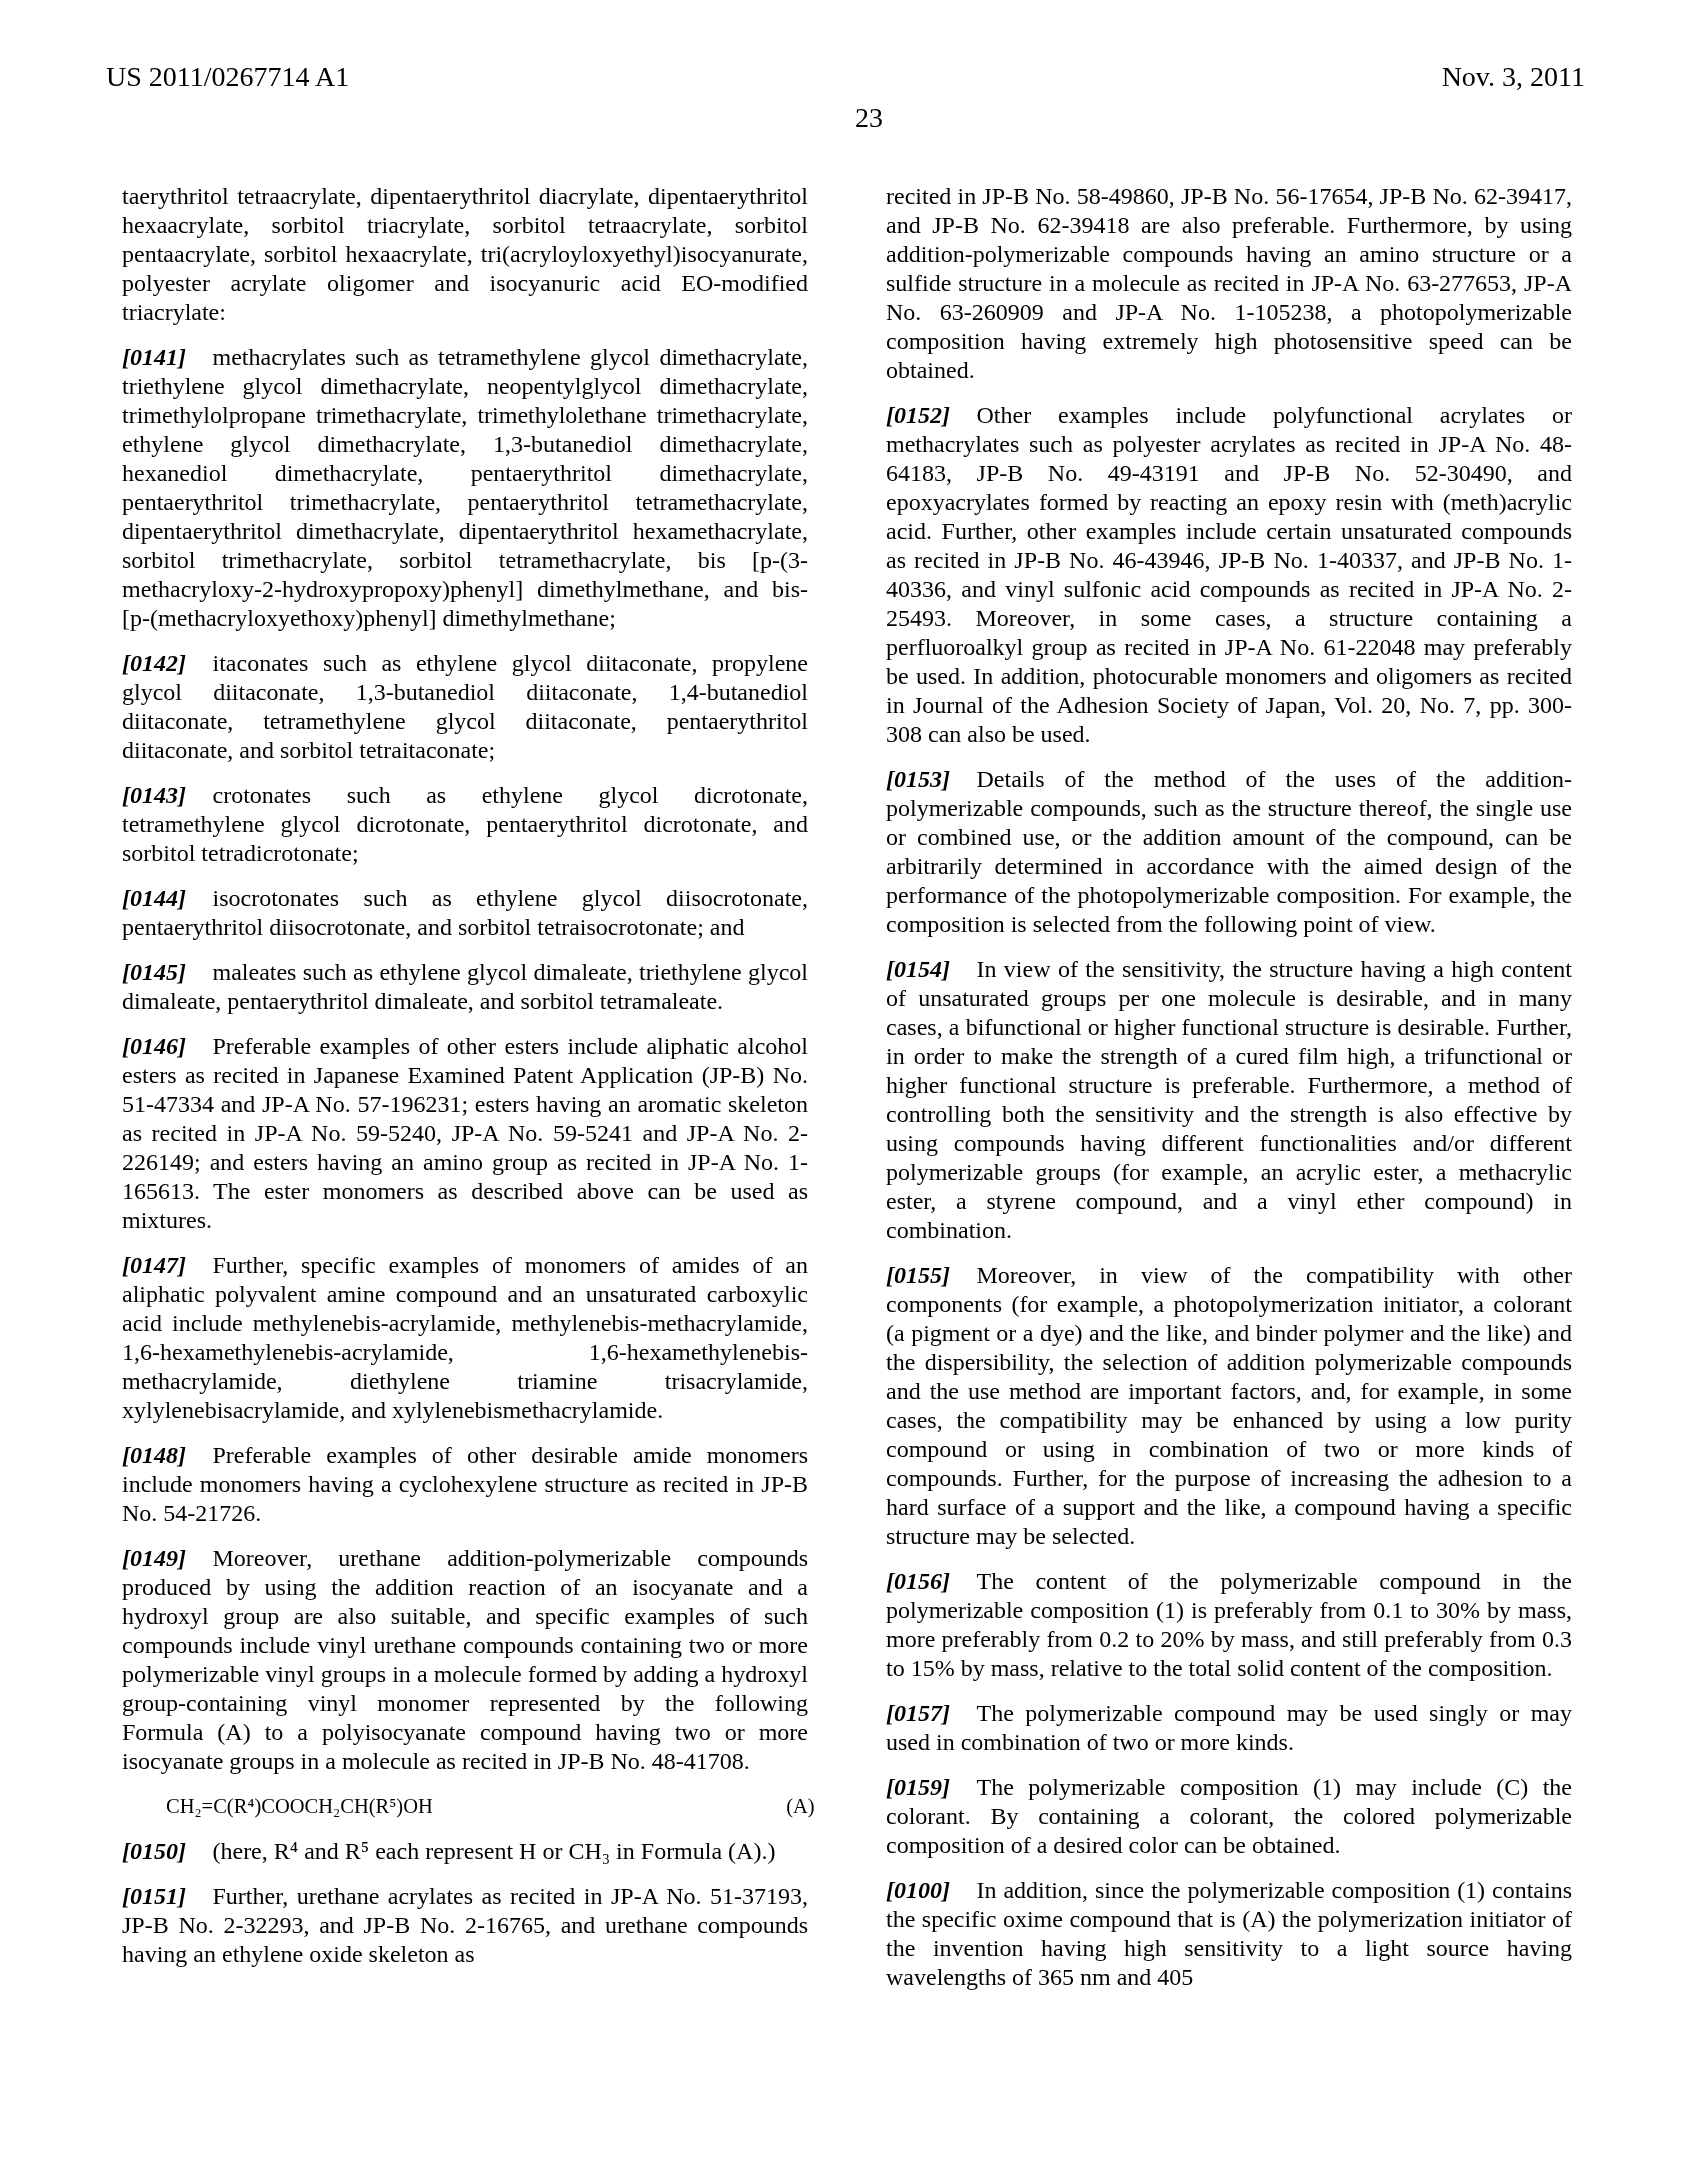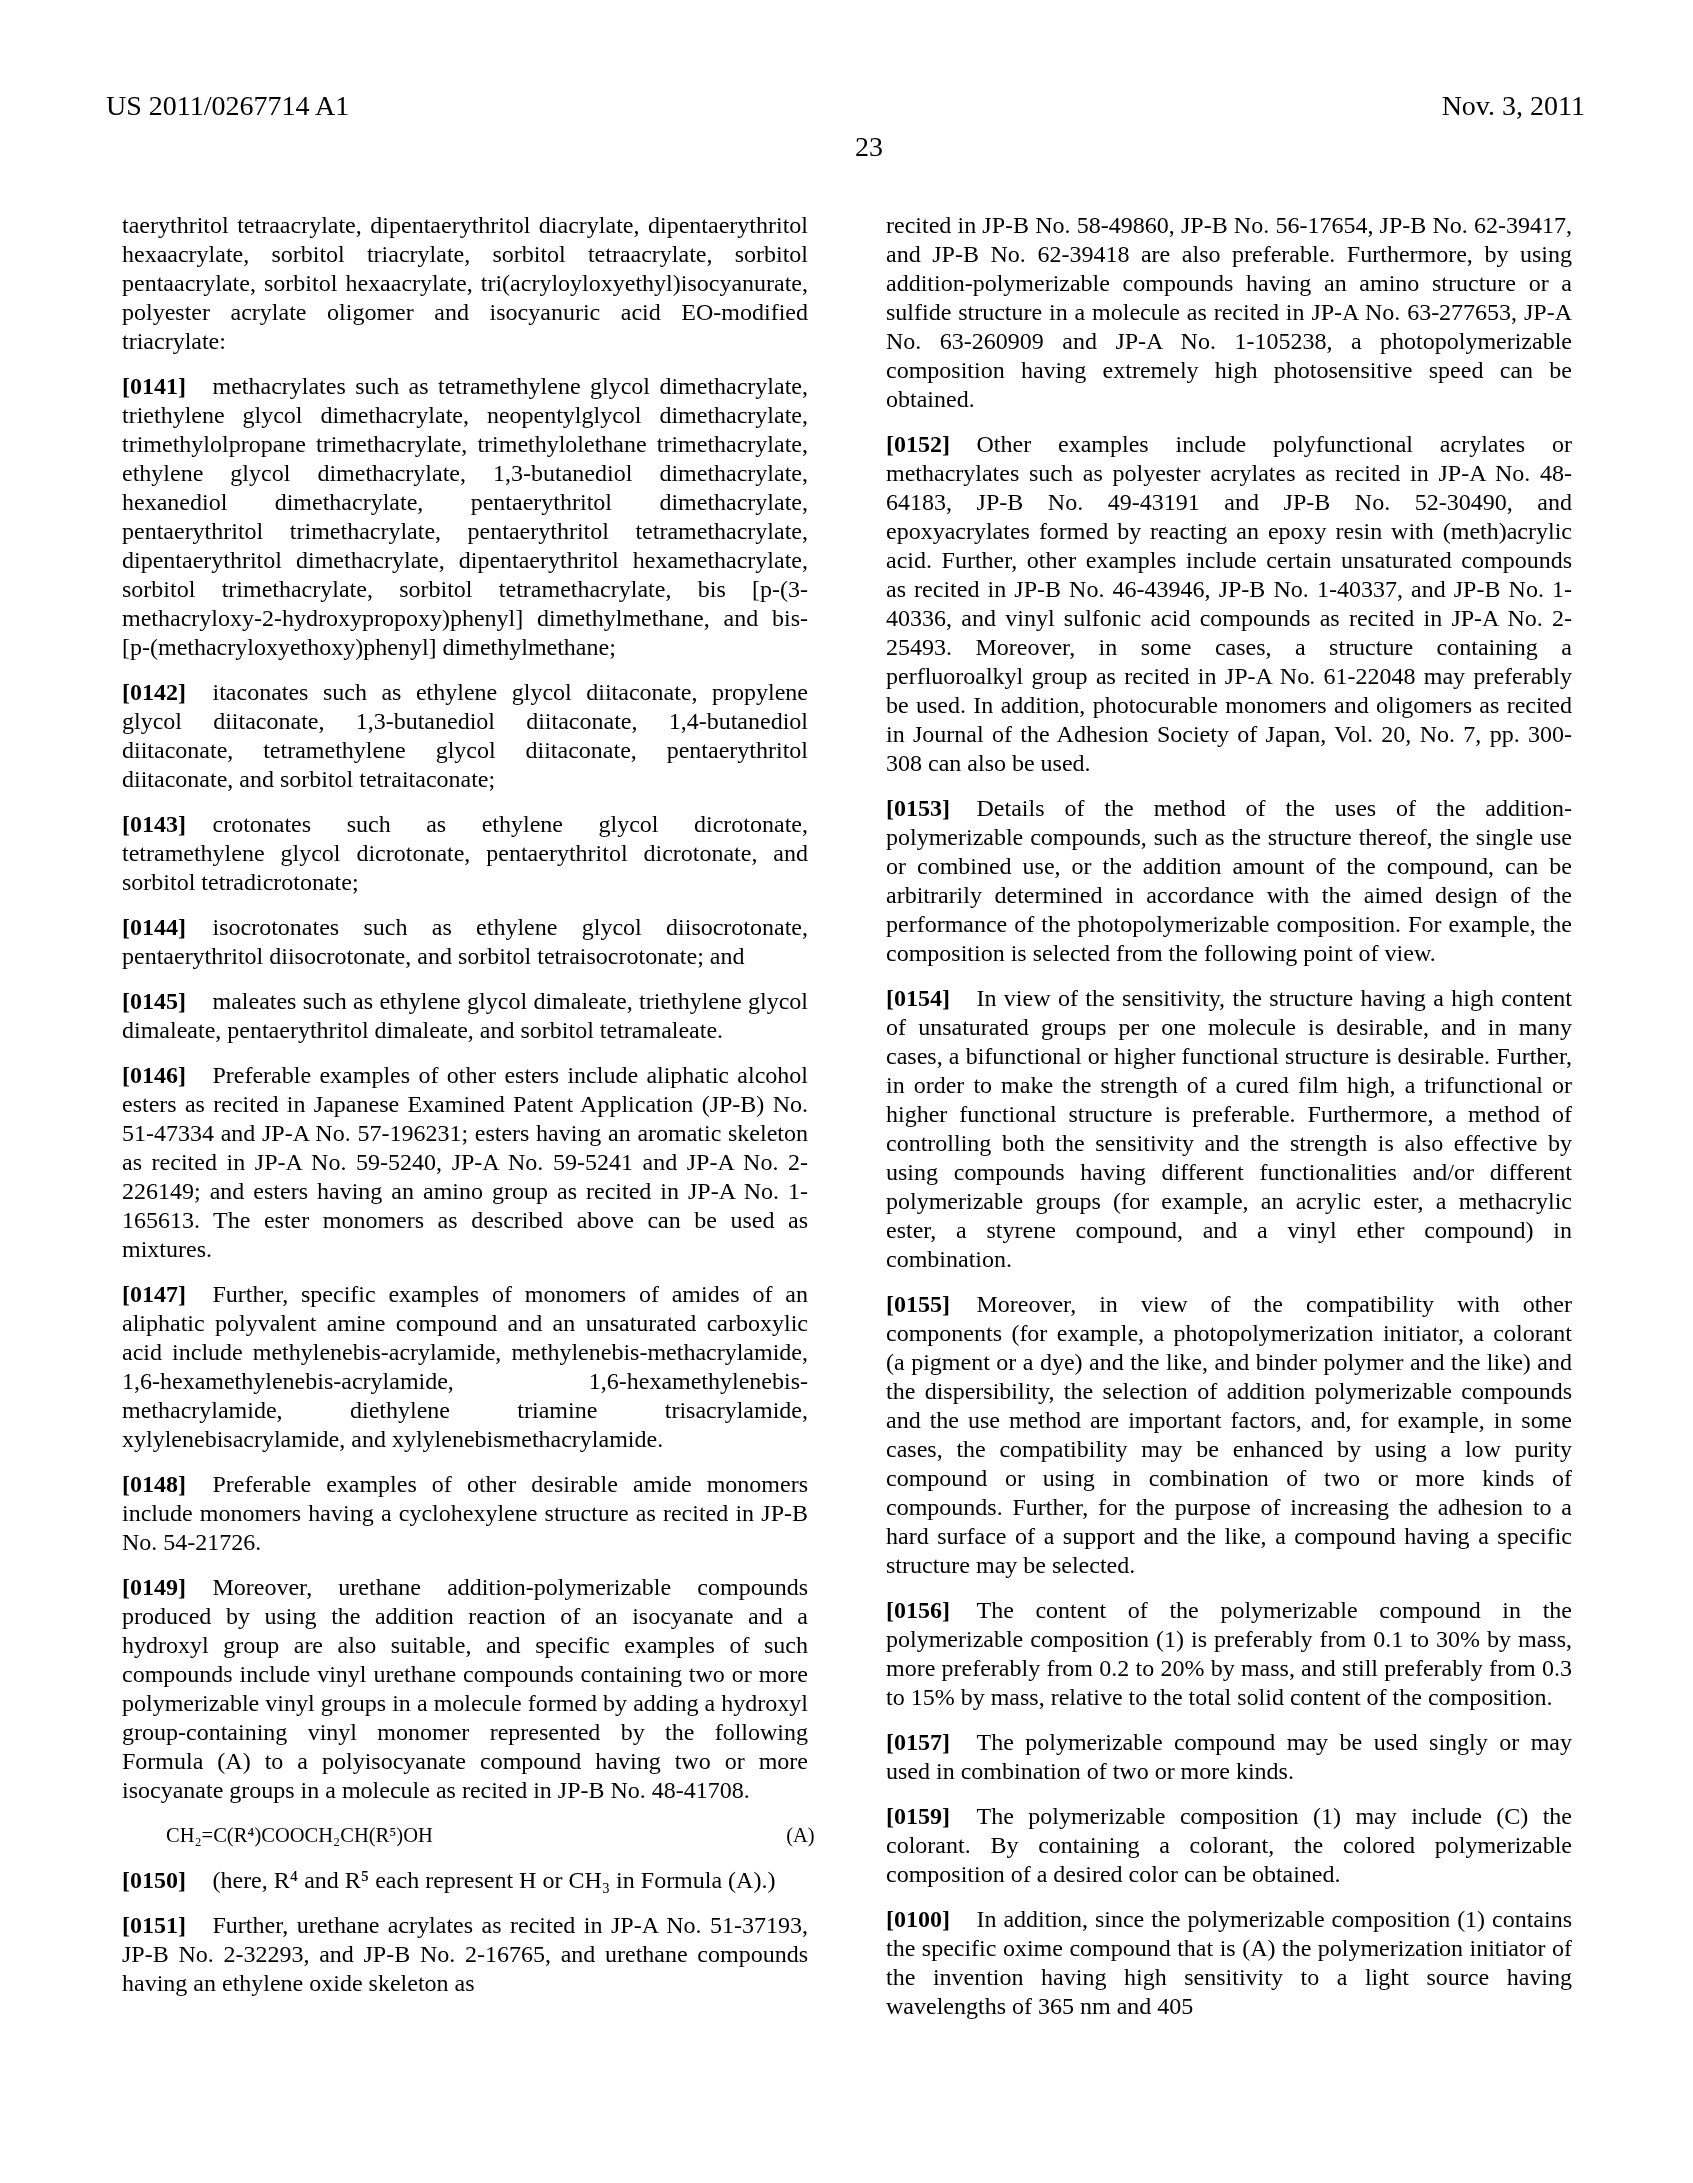--- a/index.html
+++ b/index.html
@@ -14,21 +14,21 @@
     background: #ffffff;
     color: #000000;
     font-family: "Liberation Serif", "DejaVu Serif", serif;
     overflow: hidden;
     box-sizing: border-box;
   }
   .header {
     display: flex;
     justify-content: space-between;
     align-items: baseline;
-    padding: 90px 109px 0 106px;
+    padding: 61px 109px 0 106px;
     font-size: 28px;
   }
   .page-number {
     text-align: center;
     font-size: 28px;
     margin-top: 9.3px;
     padding-left: 44px;
   }
   .columns {
     display: flex;
@@ -41,20 +41,21 @@
   }
   .para {
     margin: 16px;
     font-size: 24px;
     line-height: 29px;
     text-align: justify;
   }
   .ptag {
     font-weight: 700;
     padding-right: 26.5px;
+    font-style: italic;
   }
   .ptag:empty {
     display: none;
     padding-right: 0;
   }
   .formula-row {
     display: flex;
     justify-content: space-between;
     align-items: baseline;
     margin: 17px 4px 17px 0;

